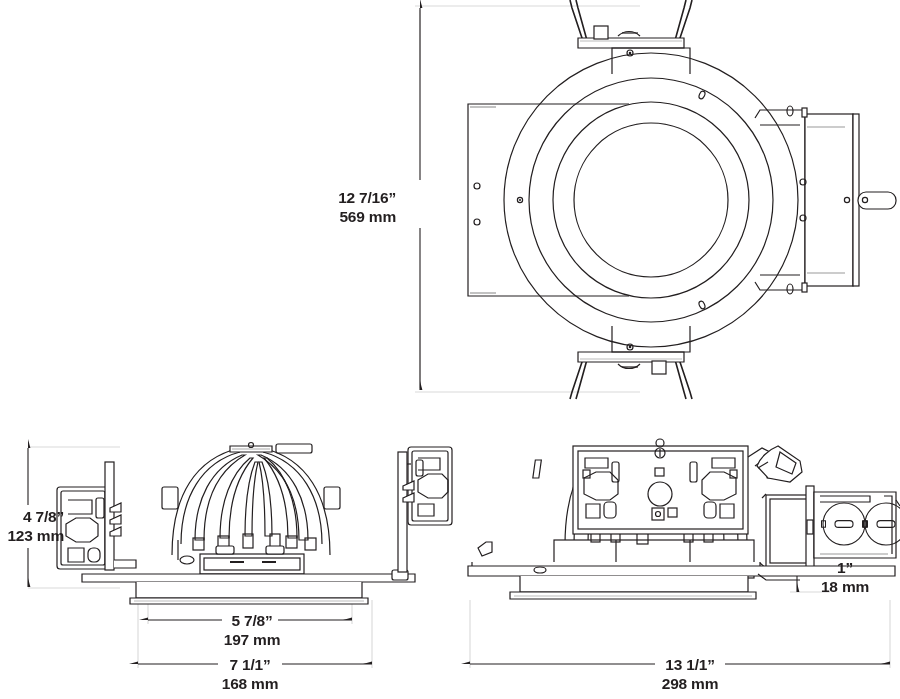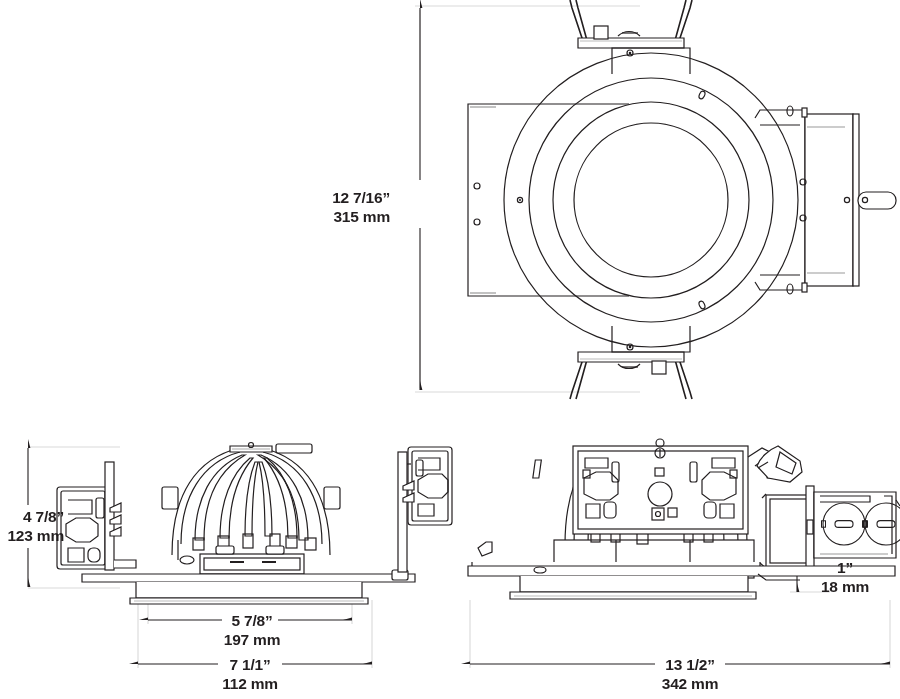--- a/index.html
+++ b/index.html
@@ -342,41 +342,41 @@
       <path d="M478,548 L486,542 L492,542 L492,552 L482,556 Z" fill="#ffffff"></path>
       <path d="M520,576 L520,592 L748,592 L748,576" fill="#ffffff"></path>
       <path d="M510,592 L756,592 L756,599 L510,599 Z" fill="#ffffff"></path>
       <line x1="514" y1="596" x2="752" y2="596" stroke="#bbb"></line>
       <ellipse cx="540" cy="570" rx="6" ry="3"></ellipse>
       <path d="M758,574 L766,580 L800,580"></path>
     </g>
   </g>
 </svg>
 
-<div class="dim-text right" id="t-12716" style="left:292px; top:188px; width:98px;">
+<div class="dim-text right" id="t-12716" style="left:298px; top:188px; width:98px;">
   <div>12 7/16”</div>
-  <div>315 mm</div>
+  <div>569 mm</div>
 </div>
 
 <div class="dim-text right" id="t-478" style="left:-62px; top:507px; width:126px;">
   <div>4 7/8”</div>
   <div>123 mm</div>
 </div>
 
 <div class="dim-text center" id="t-578" style="left:192px; top:611px; width:120px;">
   <div>5 7/8”</div>
   <div>197 mm</div>
 </div>
 
 <div class="dim-text center" id="t-712" style="left:190px; top:655px; width:120px;">
   <div>7 1/1”</div>
-  <div>112 mm</div>
+  <div>168 mm</div>
 </div>
 
 <div class="dim-text center" id="t-1312" style="left:630px; top:655px; width:120px;">
-  <div>13 1/2”</div>
-  <div>342 mm</div>
+  <div>13 1/1”</div>
+  <div>298 mm</div>
 </div>
 
 <div class="dim-text center" id="t-1in" style="left:805px; top:558px; width:80px;">
   <div>1”</div>
   <div>18 mm</div>
 </div>
 
 </body></html>

